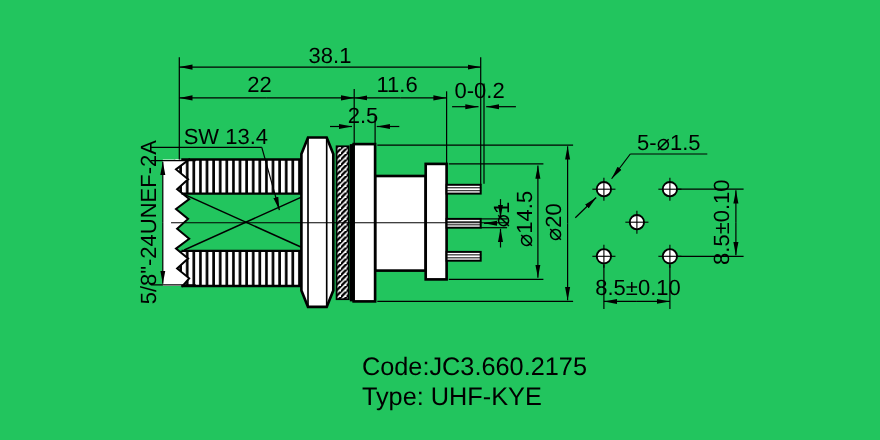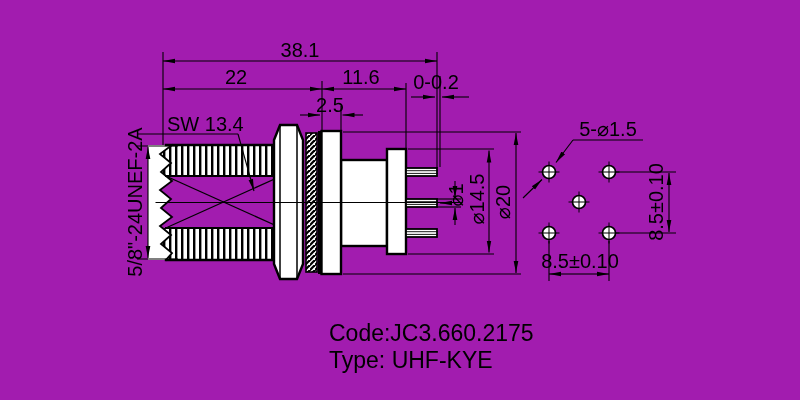--- a/index.html
+++ b/index.html
@@ -1,19 +1,19 @@
 <!DOCTYPE html>
 <html><head>
 <meta charset="utf-8">
 <style>
   html,body{margin:0;padding:0;background:#ffffff;}
   .canvas{
     position:relative;
     width:800px;height:400px;
-    background:#a21caf;
+    background:#22c55e;
     font-family:"Liberation Sans","DejaVu Sans",sans-serif;
     overflow:hidden;
   }
   svg text{
     font-family:"Liberation Sans","DejaVu Sans",sans-serif;
     fill:#000;
   }
   .dimtxt{font-size:20px;}
   .bigtxt{font-size:23px;}
 </style>

